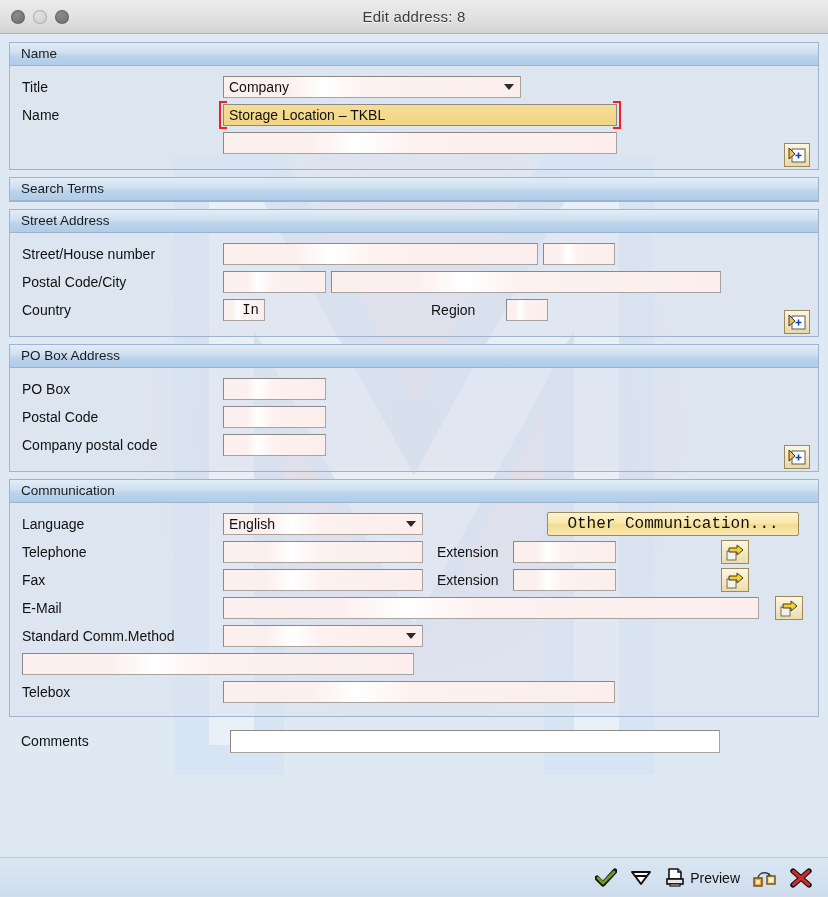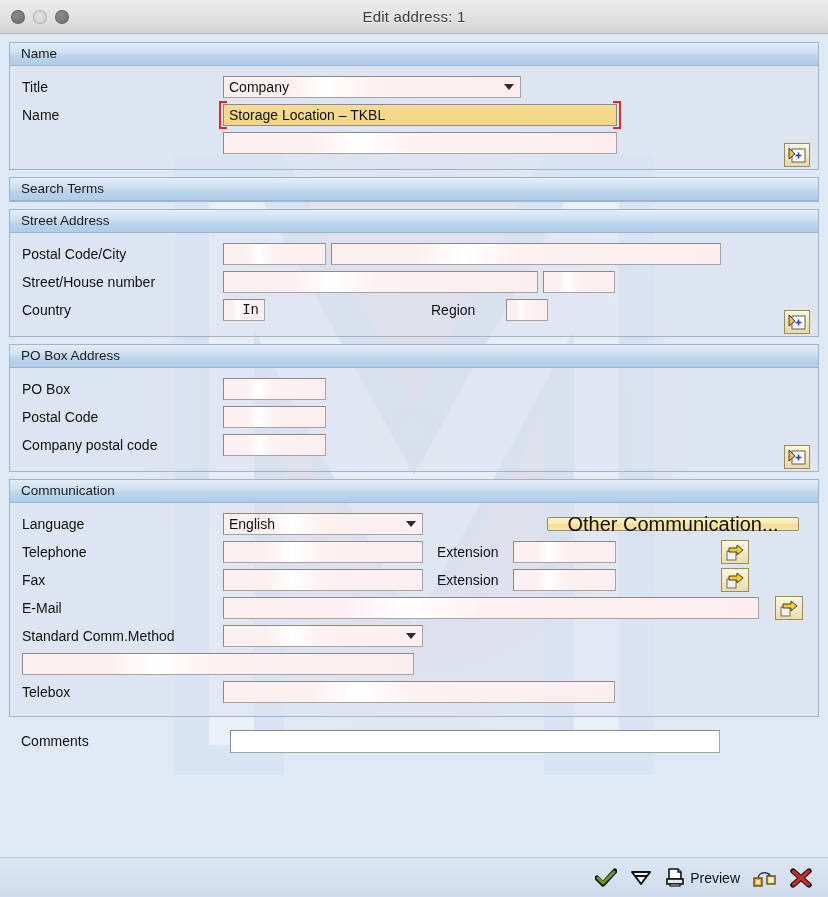--- a/index.html
+++ b/index.html
@@ -213,32 +213,32 @@
     border: 1px solid #9b8a5e;
     background: linear-gradient(to bottom, #fdf6e0, #e9d9a7);
     display: flex;
     align-items: center;
     justify-content: center;
     cursor: pointer;
   }
 
   
   .btn-yellow {
-    height: 14px;
+    height: 24px;
     box-sizing: border-box;
     border: 1px solid #9a8c5d;
     border-radius: 2px;
     background: linear-gradient(to bottom, #fdf3d0 0%, #f8e6a8 48%, #f3dc8f 52%, #f7e7b2 100%);
-    font-size: 20px;
+    font-size: 16px;
     color: #111;
     display: flex;
     align-items: center;
     justify-content: center;
     cursor: pointer;
-    font-family: Liberation Sans, sans-serif;
+    font-family: Liberation Mono, monospace;
   }
 
   
   .btn-arrow {
     width: 28px; height: 24px;
     box-sizing: border-box;
     border: 1px solid #9b8a5e;
     background: linear-gradient(to bottom, #fdf6e0, #ecdda9);
     display: flex;
     align-items: center;
@@ -285,21 +285,21 @@
 <body>
 
 <div id="window">
 
   <div class="titlebar">
     <div class="traffic">
       <div class="tl-dot tl-close"></div>
       <div class="tl-dot tl-min"></div>
       <div class="tl-dot tl-max"></div>
     </div>
-    <div class="title-text">Edit address:  1</div>
+    <div class="title-text">Edit address:  8</div>
   </div>
 
   <div class="watermark">
     <div class="wm-glow"></div>
     <svg class="wm-m" viewBox="0 0 560 700">
       <path d="M40 40 L40 660 L150 660 L150 300 L280 540 L410 300 L410 660 L520 660 L520 40 L410 40 L280 290 L150 40 Z" fill="#cfe0f2" opacity="0.55"></path>
       <path d="M75 70 L75 630 L120 630 L120 215 L280 510 L440 215 L440 630 L485 630 L485 70 L440 70 L280 360 L120 70 Z" fill="#ffffff" opacity="0.45"></path>
     </svg>
   </div>
 
@@ -336,28 +336,28 @@
     </div>
 
     <div class="group">
       <div class="group-header">Search Terms</div>
     </div>
 
     <div class="group">
       <div class="group-header">Street Address</div>
       <div class="group-body" style="padding-bottom:12px;">
         <div class="row">
+          <div class="lbl lbl-w">Street/House number</div>
+          <input class="inp" style="width: 315px;" value="">
+          <input class="inp" style="width: 72px; margin-left: 5px;" value="">
+        </div>
+        <div class="row">
           <div class="lbl lbl-w">Postal Code/City</div>
           <input class="inp" style="width: 103px;" value="">
           <input class="inp" style="width: 390px; margin-left: 5px;" value="">
-        </div>
-        <div class="row">
-          <div class="lbl lbl-w">Street/House number</div>
-          <input class="inp" style="width: 315px;" value="">
-          <input class="inp" style="width: 72px; margin-left: 5px;" value="">
         </div>
         <div class="row">
           <div class="lbl lbl-w">Country</div>
           <input class="inp mono" style="width: 42px;" value="In">
           <div class="lbl" style="margin-left:166px;">Region</div>
           <input class="inp" style="width: 42px; margin-left: 31px;" value="">
         </div>
         <div class="side-icon" style="bottom:2px;">
           <svg width="18" height="17" viewBox="0 0 18 17">
             <rect x="4" y="2" width="13" height="13" fill="#ffffff" stroke="#5a5a5a" stroke-width="1"></rect>

